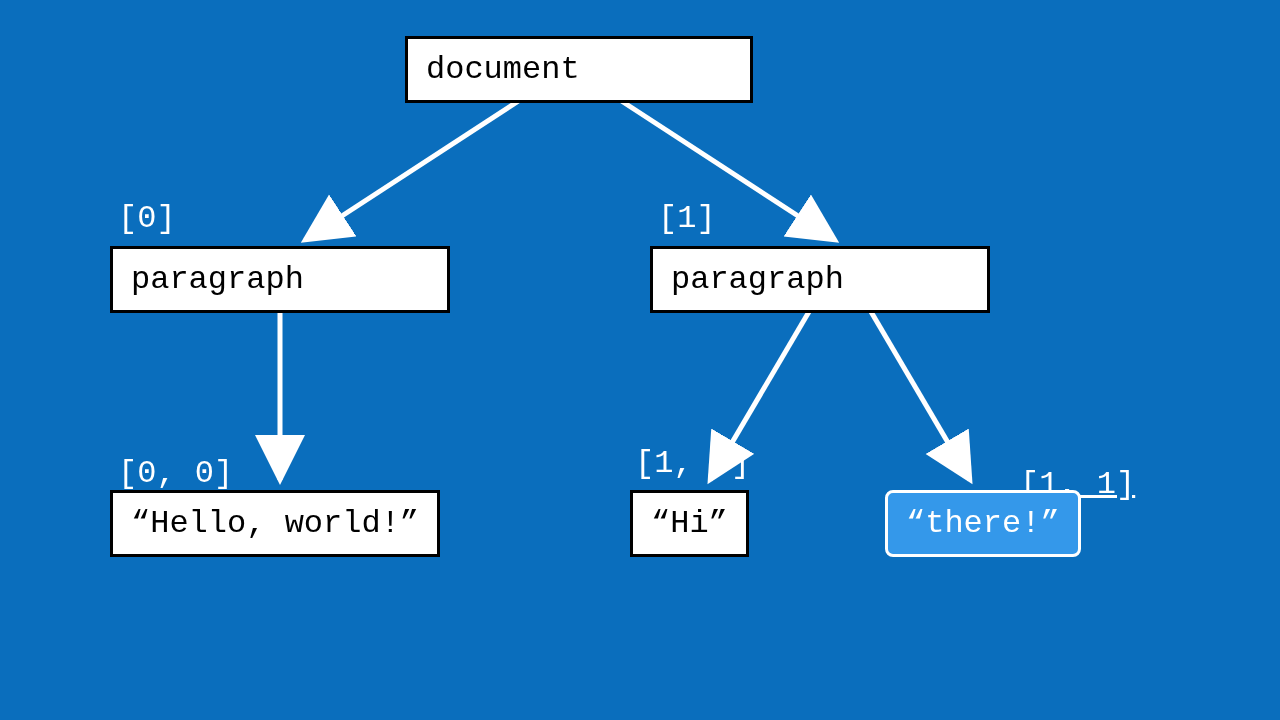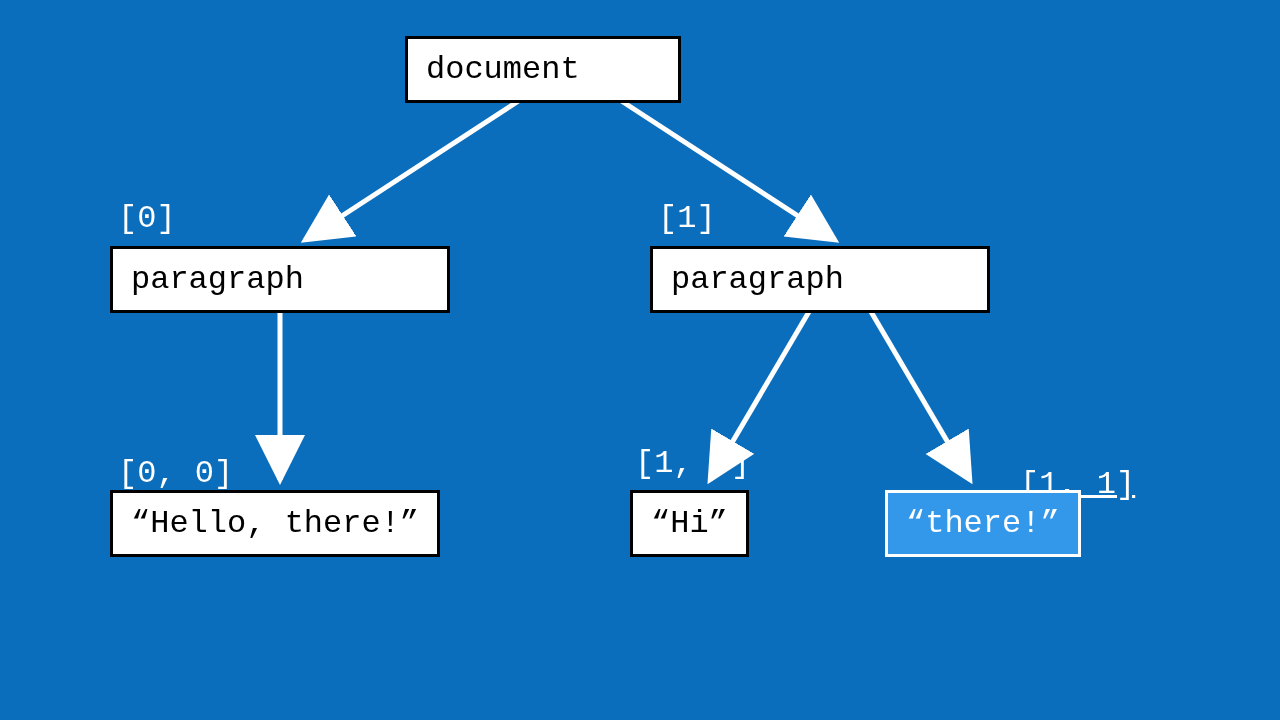--- a/index.html
+++ b/index.html
@@ -54,28 +54,28 @@
 
   <line x1="620" y1="100" x2="835" y2="240" stroke="#ffffff" stroke-width="5" marker-end="url(#arrowhead)"></line>
 
   <line x1="280" y1="310" x2="280" y2="480" stroke="#ffffff" stroke-width="5" marker-end="url(#arrowhead)"></line>
 
   <line x1="810" y1="310" x2="710" y2="480" stroke="#ffffff" stroke-width="5" marker-end="url(#arrowhead)"></line>
 
   <line x1="870" y1="310" x2="970" y2="480" stroke="#ffffff" stroke-width="5" marker-end="url(#arrowhead)"></line>
 </svg>
 
-<div class="node" style="left: 405px; top: 36px; width: 276px;">document</div>
+<div class="node" style="left: 405px; top: 36px; width: 348px;">document</div>
 
 <div class="path-label" style="left: 118px; top: 200px;">[0]</div>
 <div class="node" style="left: 110px; top: 246px; width: 340px;">paragraph</div>
 
 <div class="path-label" style="left: 658px; top: 200px;">[1]</div>
 <div class="node" style="left: 650px; top: 246px; width: 340px;">paragraph</div>
 
 <div class="path-label" style="left: 118px; top: 445px; margin-top: 10px;">[0, 0]</div>
-<div class="node" style="left: 110px; top: 490px;">“Hello, there!”</div>
+<div class="node" style="left: 110px; top: 490px;">“Hello, world!”</div>
 
 <div class="path-label" style="left: 635px; top: 445px;">[1, 0]</div>
 <div class="node" style="left: 630px; top: 490px; text-align: right;">“Hi”</div>
 
 <div class="path-label" style="left: 1020px; top: 466px; text-decoration: underline;">[1, 1]</div>
-<div class="node highlighted" style="left: 885px; top: 490px;">“there!”</div>
+<div class="node highlighted" style="left: 885px; top: 490px; border-radius: 8px;">“there!”</div>
 
 </body></html>

